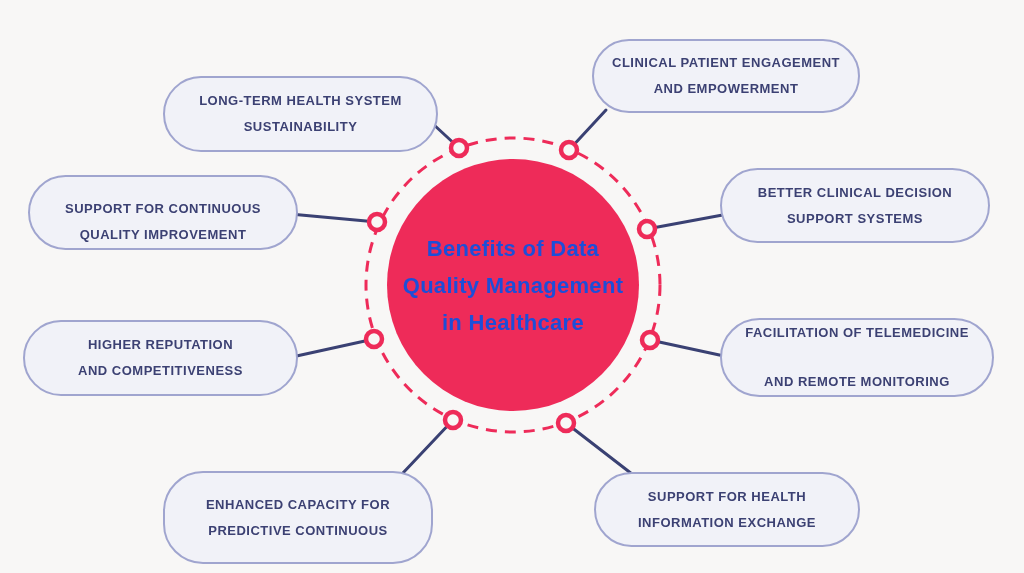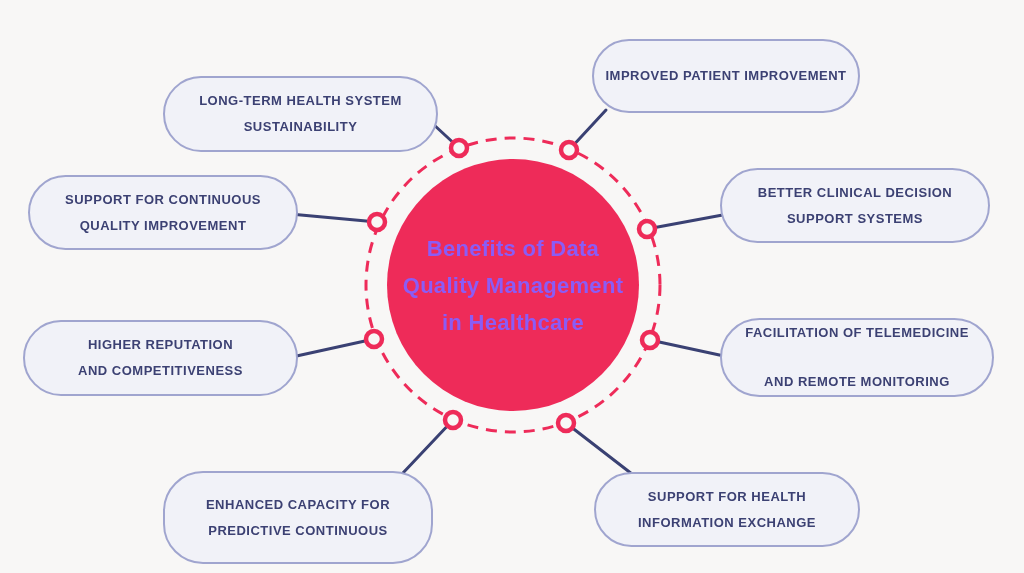--- a/index.html
+++ b/index.html
@@ -24,29 +24,29 @@
     font-size:13px;font-weight:bold;
     letter-spacing:.5px;
     line-height:26px;
   }
   .center-label{
     position:absolute;
     left:353px;top:213px;width:320px;height:144px;
     display:flex;flex-direction:column;
     justify-content:center;align-items:center;
     text-align:center;
-    color:#8b5cf6;
+    color:#1d4ed8;
     font-size:22px;font-weight:bold;
     letter-spacing:.3px;
     line-height:37px;
   }
   
   .n0{left:163px;top:48px;width:275px;height:76px;margin-top:28px;}
   .n1{left:592px;top:39px;width:268px;height:74px;}
-  .n2{left:28px;top:175px;width:270px;height:75px;}
+  .n2{left:28px;top:175px;width:270px;height:75px;justify-content:flex-end;}
   .n3{left:720px;top:168px;width:270px;height:75px;}
   .n4{left:23px;top:320px;width:275px;height:76px;}
   .n5{left:720px;top:318px;width:274px;height:79px;justify-content:space-between;}
   .n6{left:163px;top:471px;width:270px;height:93px;}
   .n7{left:594px;top:472px;width:266px;height:75px;}
 </style>
 </head>
 <body>
 
 <div class="canvas">
@@ -84,21 +84,22 @@
     <span>Benefits of Data</span>
     <span>Quality Management</span>
     <span>in Healthcare</span>
   </div>
 
   <div class="node n0">
     <span>LONG-TERM HEALTH SYSTEM</span>
     <span>SUSTAINABILITY</span>
   </div>
   <div class="node n1">
-    <span>IMPROVED PATIENT IMPROVEMENT</span>
+    <span>CLINICAL PATIENT ENGAGEMENT</span>
+    <span>AND EMPOWERMENT</span>
   </div>
   <div class="node n2">
     <span>SUPPORT FOR CONTINUOUS</span>
     <span>QUALITY IMPROVEMENT</span>
   </div>
   <div class="node n3">
     <span>BETTER CLINICAL DECISION</span>
     <span>SUPPORT SYSTEMS</span>
   </div>
   <div class="node n4">

